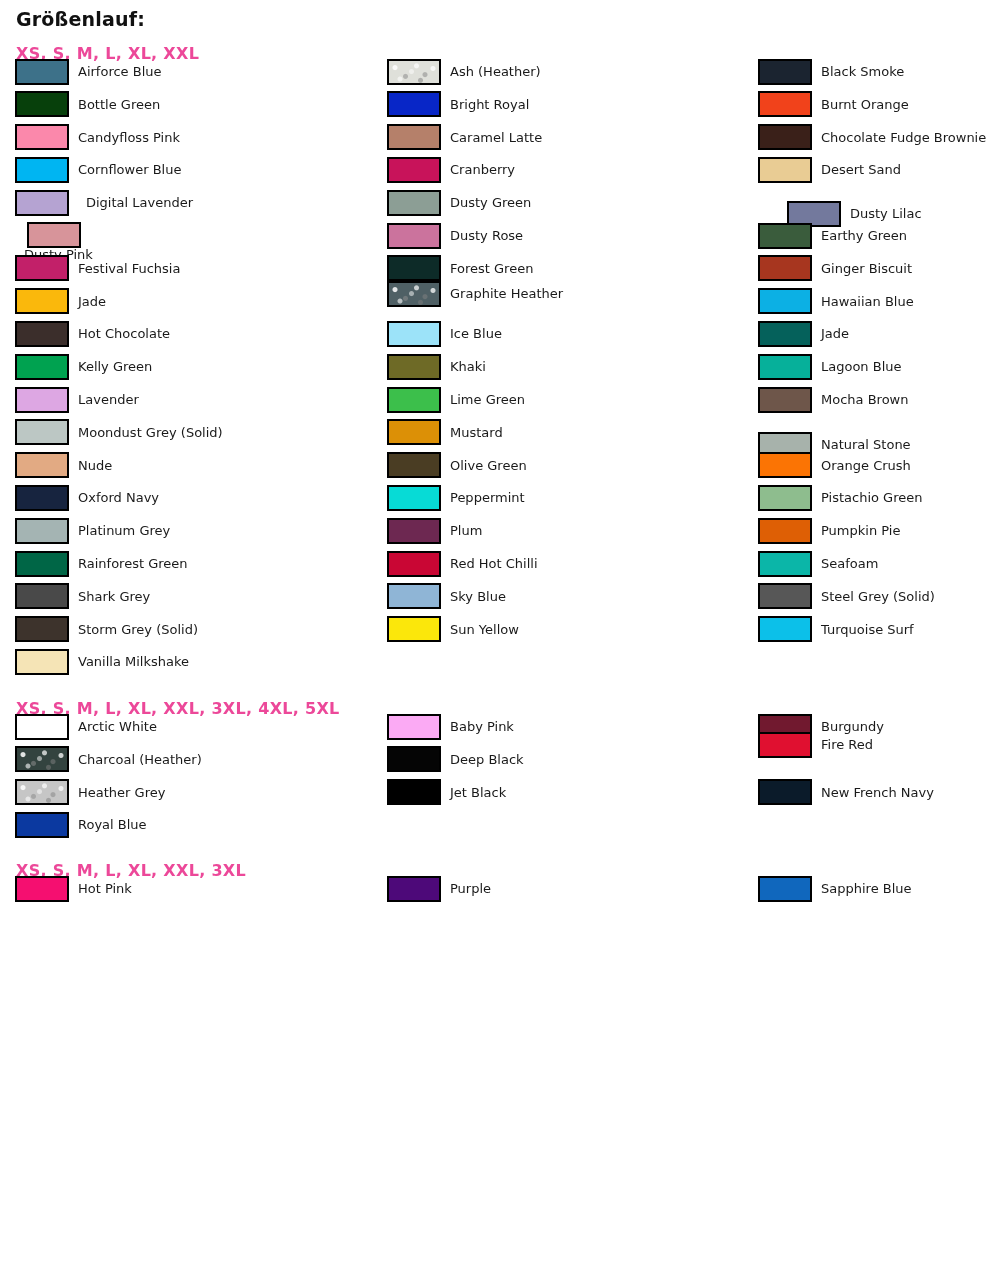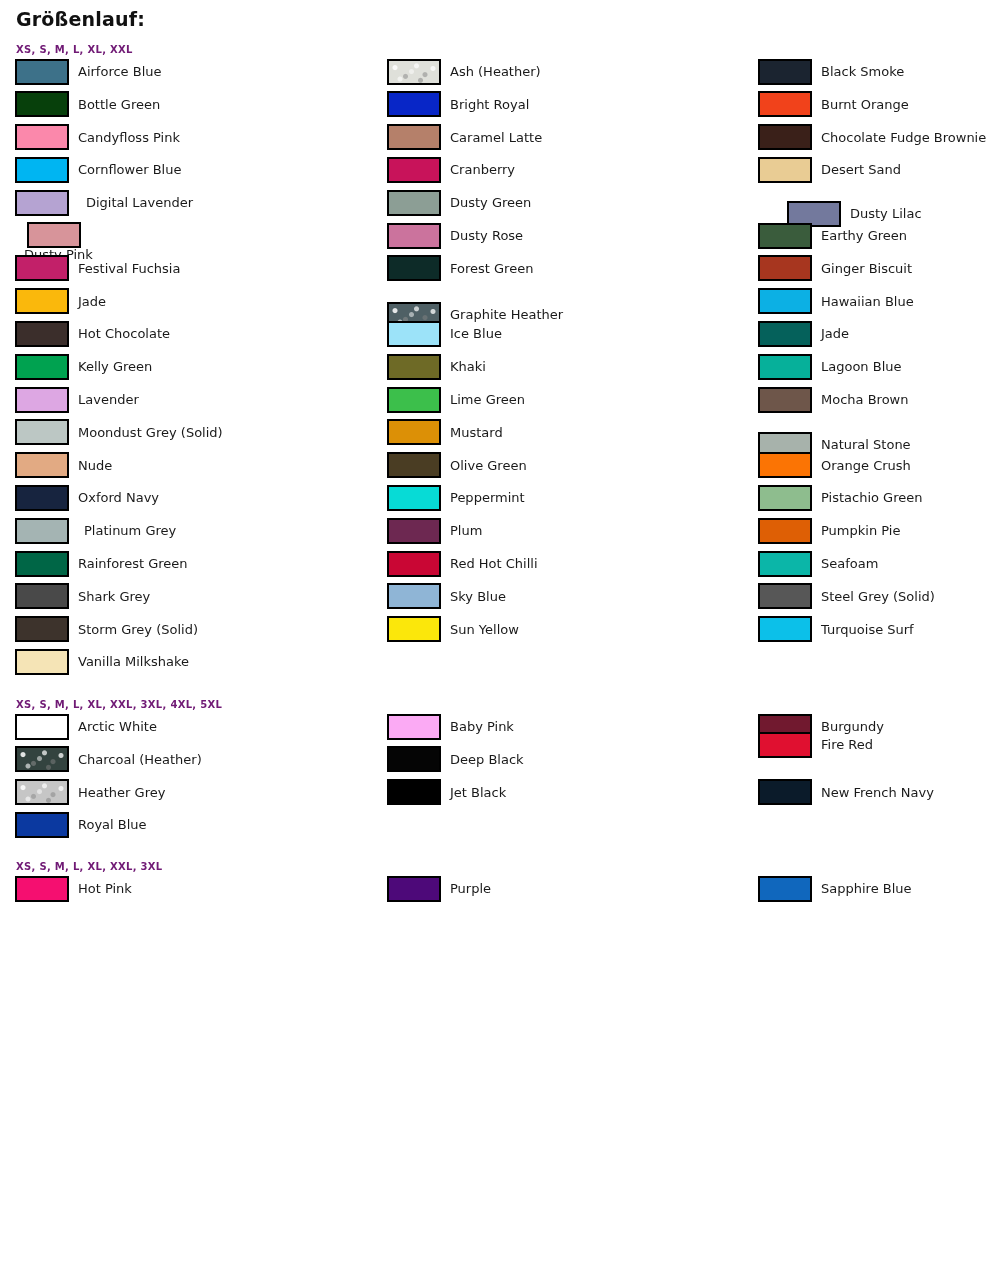--- a/index.html
+++ b/index.html
@@ -32,24 +32,24 @@
     color: #111111;
   }
   .section {
     position: absolute;
     left: 0;
     width: 1000px;
   }
   .section-header {
     position: absolute;
     left: 16px;
-    font-size: 10px;
+    font-size: 16px;
     font-weight: bold;
     letter-spacing: 0.3px;
-    color: #701a75;
+    color: #ec4899;
   }
   .col {
     position: absolute;
     top: 0;
   }
   .col-0 { left: 15px; }
   .col-1 { left: 387px; }
   .col-2 { left: 758px; }
 
   .swatch-row {
@@ -154,21 +154,21 @@
             <div class="swatch-label">Moondust Grey (Solid)</div>
           </div>
           <div class="swatch-row" style="top: 407.6px;">
             <div class="swatch" title="Nude" style="background: rgb(226, 170, 131);"></div>
             <div class="swatch-label">Nude</div>
           </div>
           <div class="swatch-row" style="top: 440.4px;">
             <div class="swatch" title="Oxford Navy" style="background: rgb(23, 36, 63);"></div>
             <div class="swatch-label">Oxford Navy</div>
           </div>
-          <div class="swatch-row" style="top: 473.2px; gap: 6px;">
+          <div class="swatch-row" style="top: 473.2px;">
             <div class="swatch" title="Platinum Grey" style="background: rgb(164, 180, 179);"></div>
             <div class="swatch-label">Platinum Grey</div>
           </div>
           <div class="swatch-row" style="top: 506px;">
             <div class="swatch" title="Rainforest Green" style="background: rgb(0, 102, 70);"></div>
             <div class="swatch-label">Rainforest Green</div>
           </div>
           <div class="swatch-row" style="top: 538.8px;">
             <div class="swatch" title="Shark Grey" style="background: rgb(73, 73, 73);"></div>
             <div class="swatch-label">Shark Grey</div>
@@ -204,21 +204,21 @@
             <div class="swatch-label">Dusty Green</div>
           </div>
           <div class="swatch-row" style="top: 178px;">
             <div class="swatch" title="Dusty Rose" style="background: rgb(203, 115, 157);"></div>
             <div class="swatch-label">Dusty Rose</div>
           </div>
           <div class="swatch-row" style="top: 210.8px;">
             <div class="swatch" title="Forest Green" style="background: rgb(13, 43, 40);"></div>
             <div class="swatch-label">Forest Green</div>
           </div>
-          <div class="swatch-row" style="top: 257px; justify-content: center;">
+          <div class="swatch-row" style="top: 236px; justify-content: center;">
             <div class="swatch heather" title="Graphite Heather" style="background: rgb(79, 96, 101);"></div>
             <div class="swatch-label">Graphite Heather</div>
           </div>
           <div class="swatch-row" style="top: 276.4px;">
             <div class="swatch" title="Ice Blue" style="background: rgb(156, 227, 249);"></div>
             <div class="swatch-label">Ice Blue</div>
           </div>
           <div class="swatch-row" style="top: 309.2px;">
             <div class="swatch" title="Khaki" style="background: rgb(110, 106, 38);"></div>
             <div class="swatch-label">Khaki</div>

